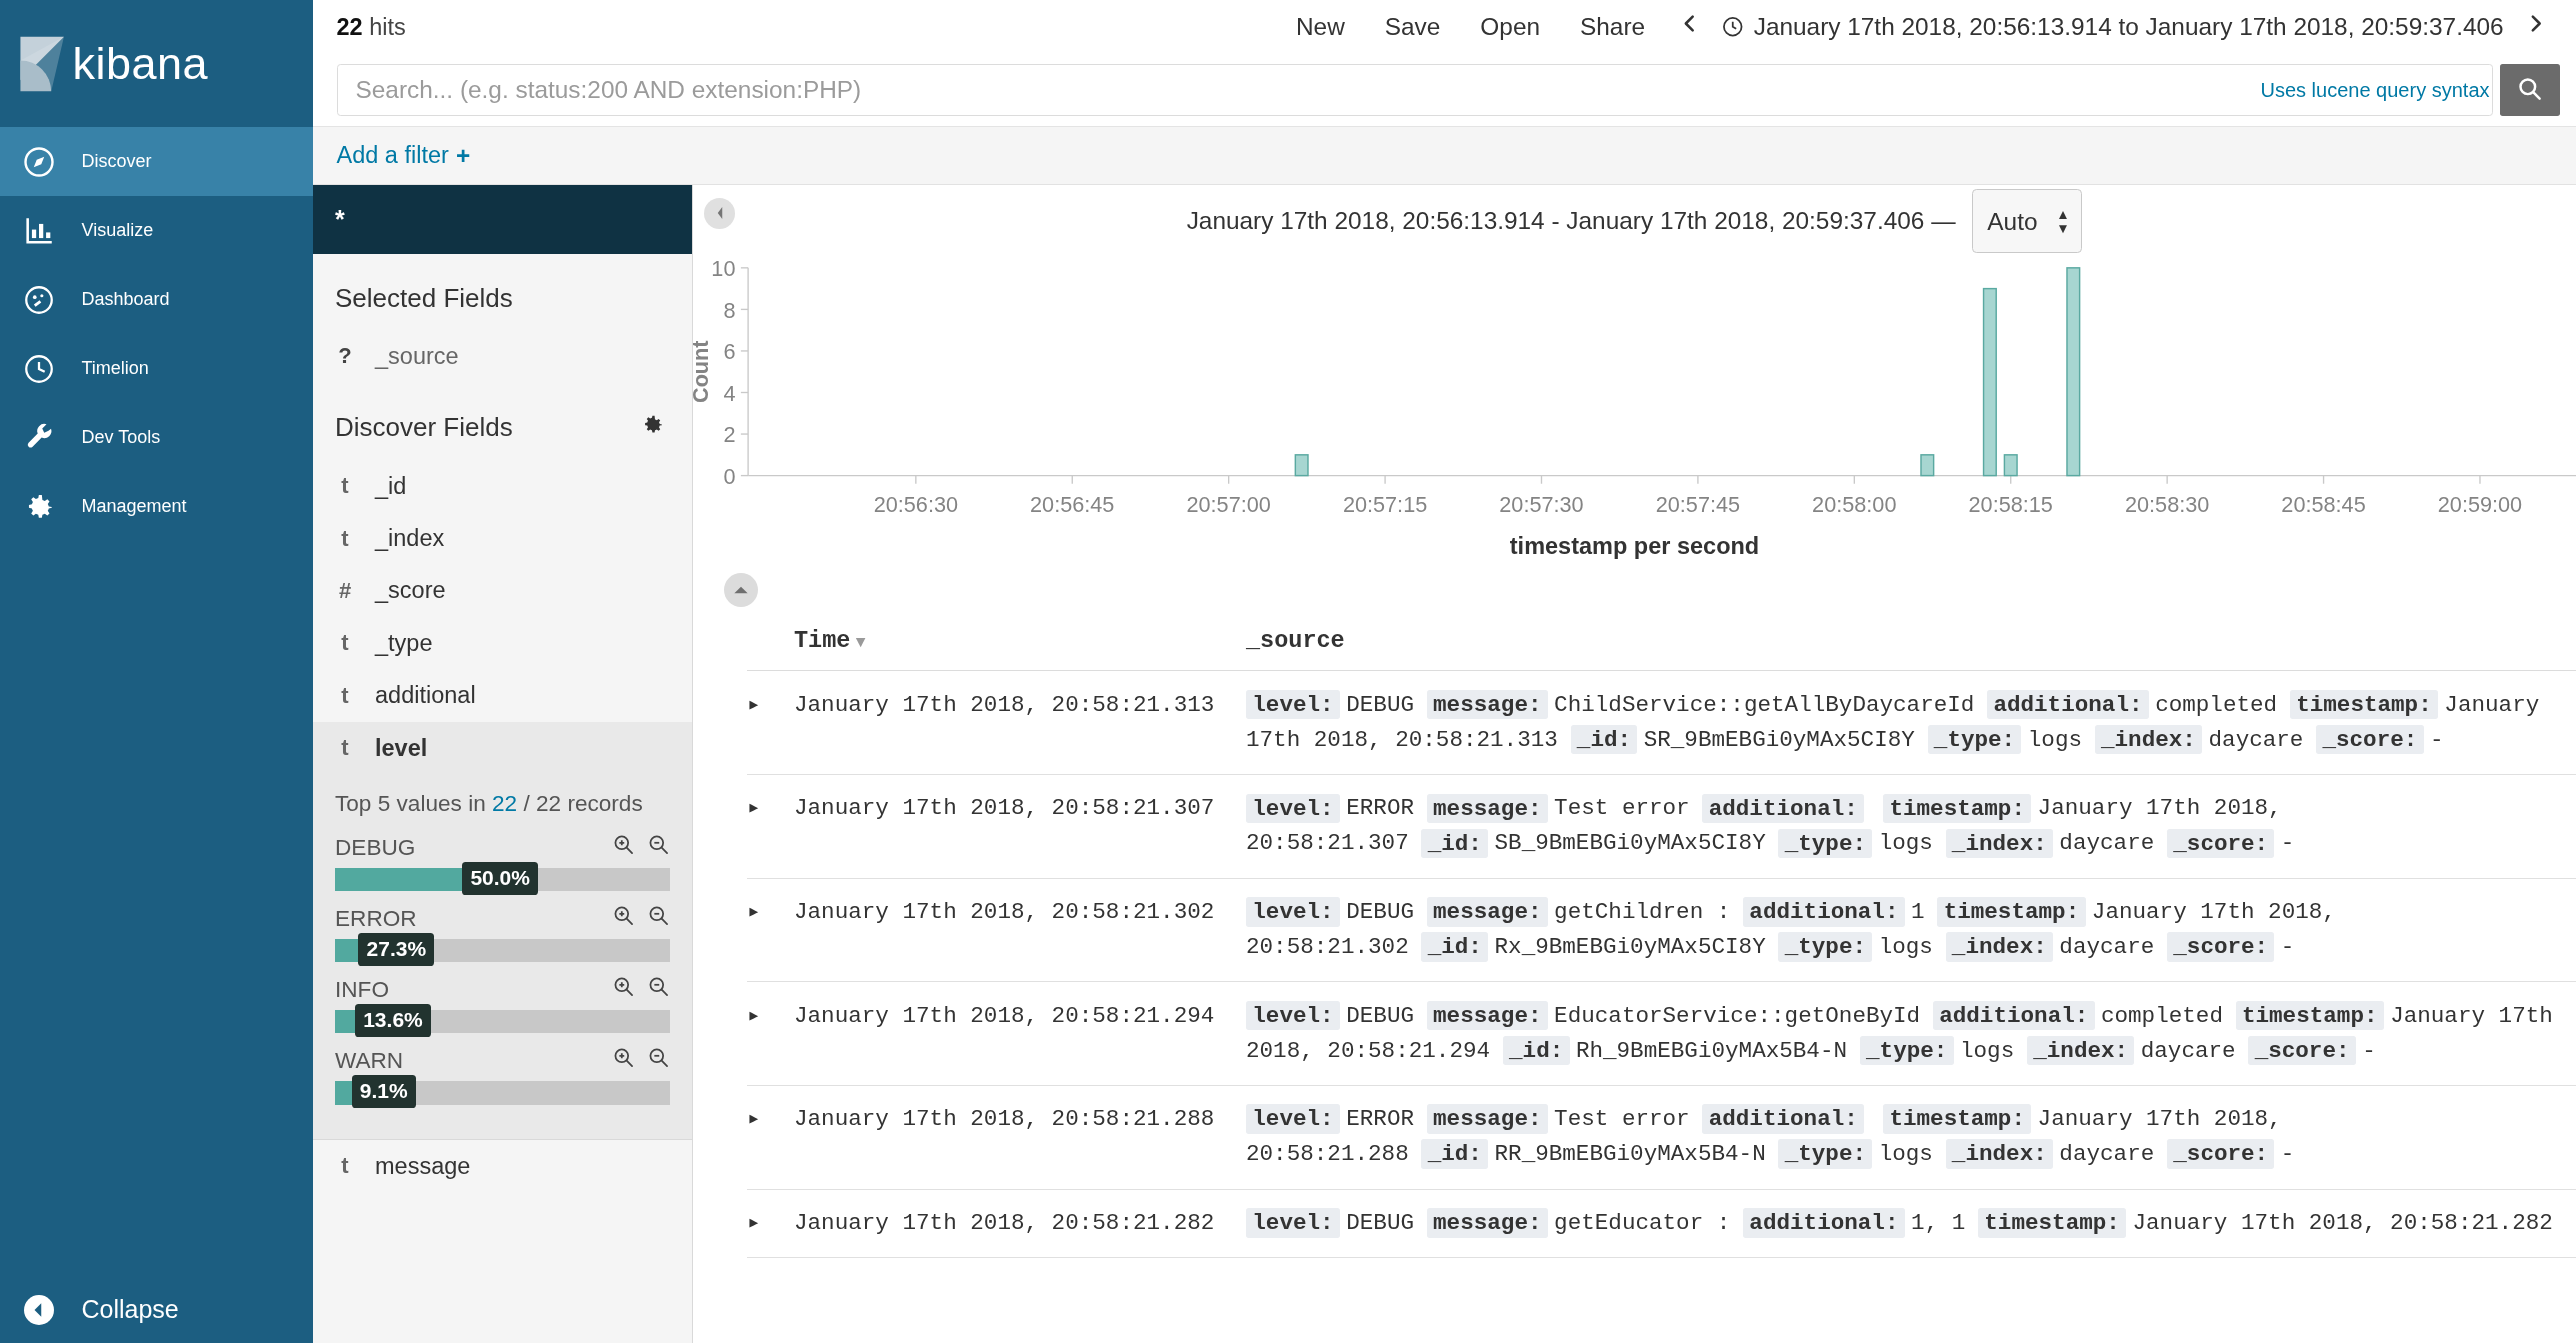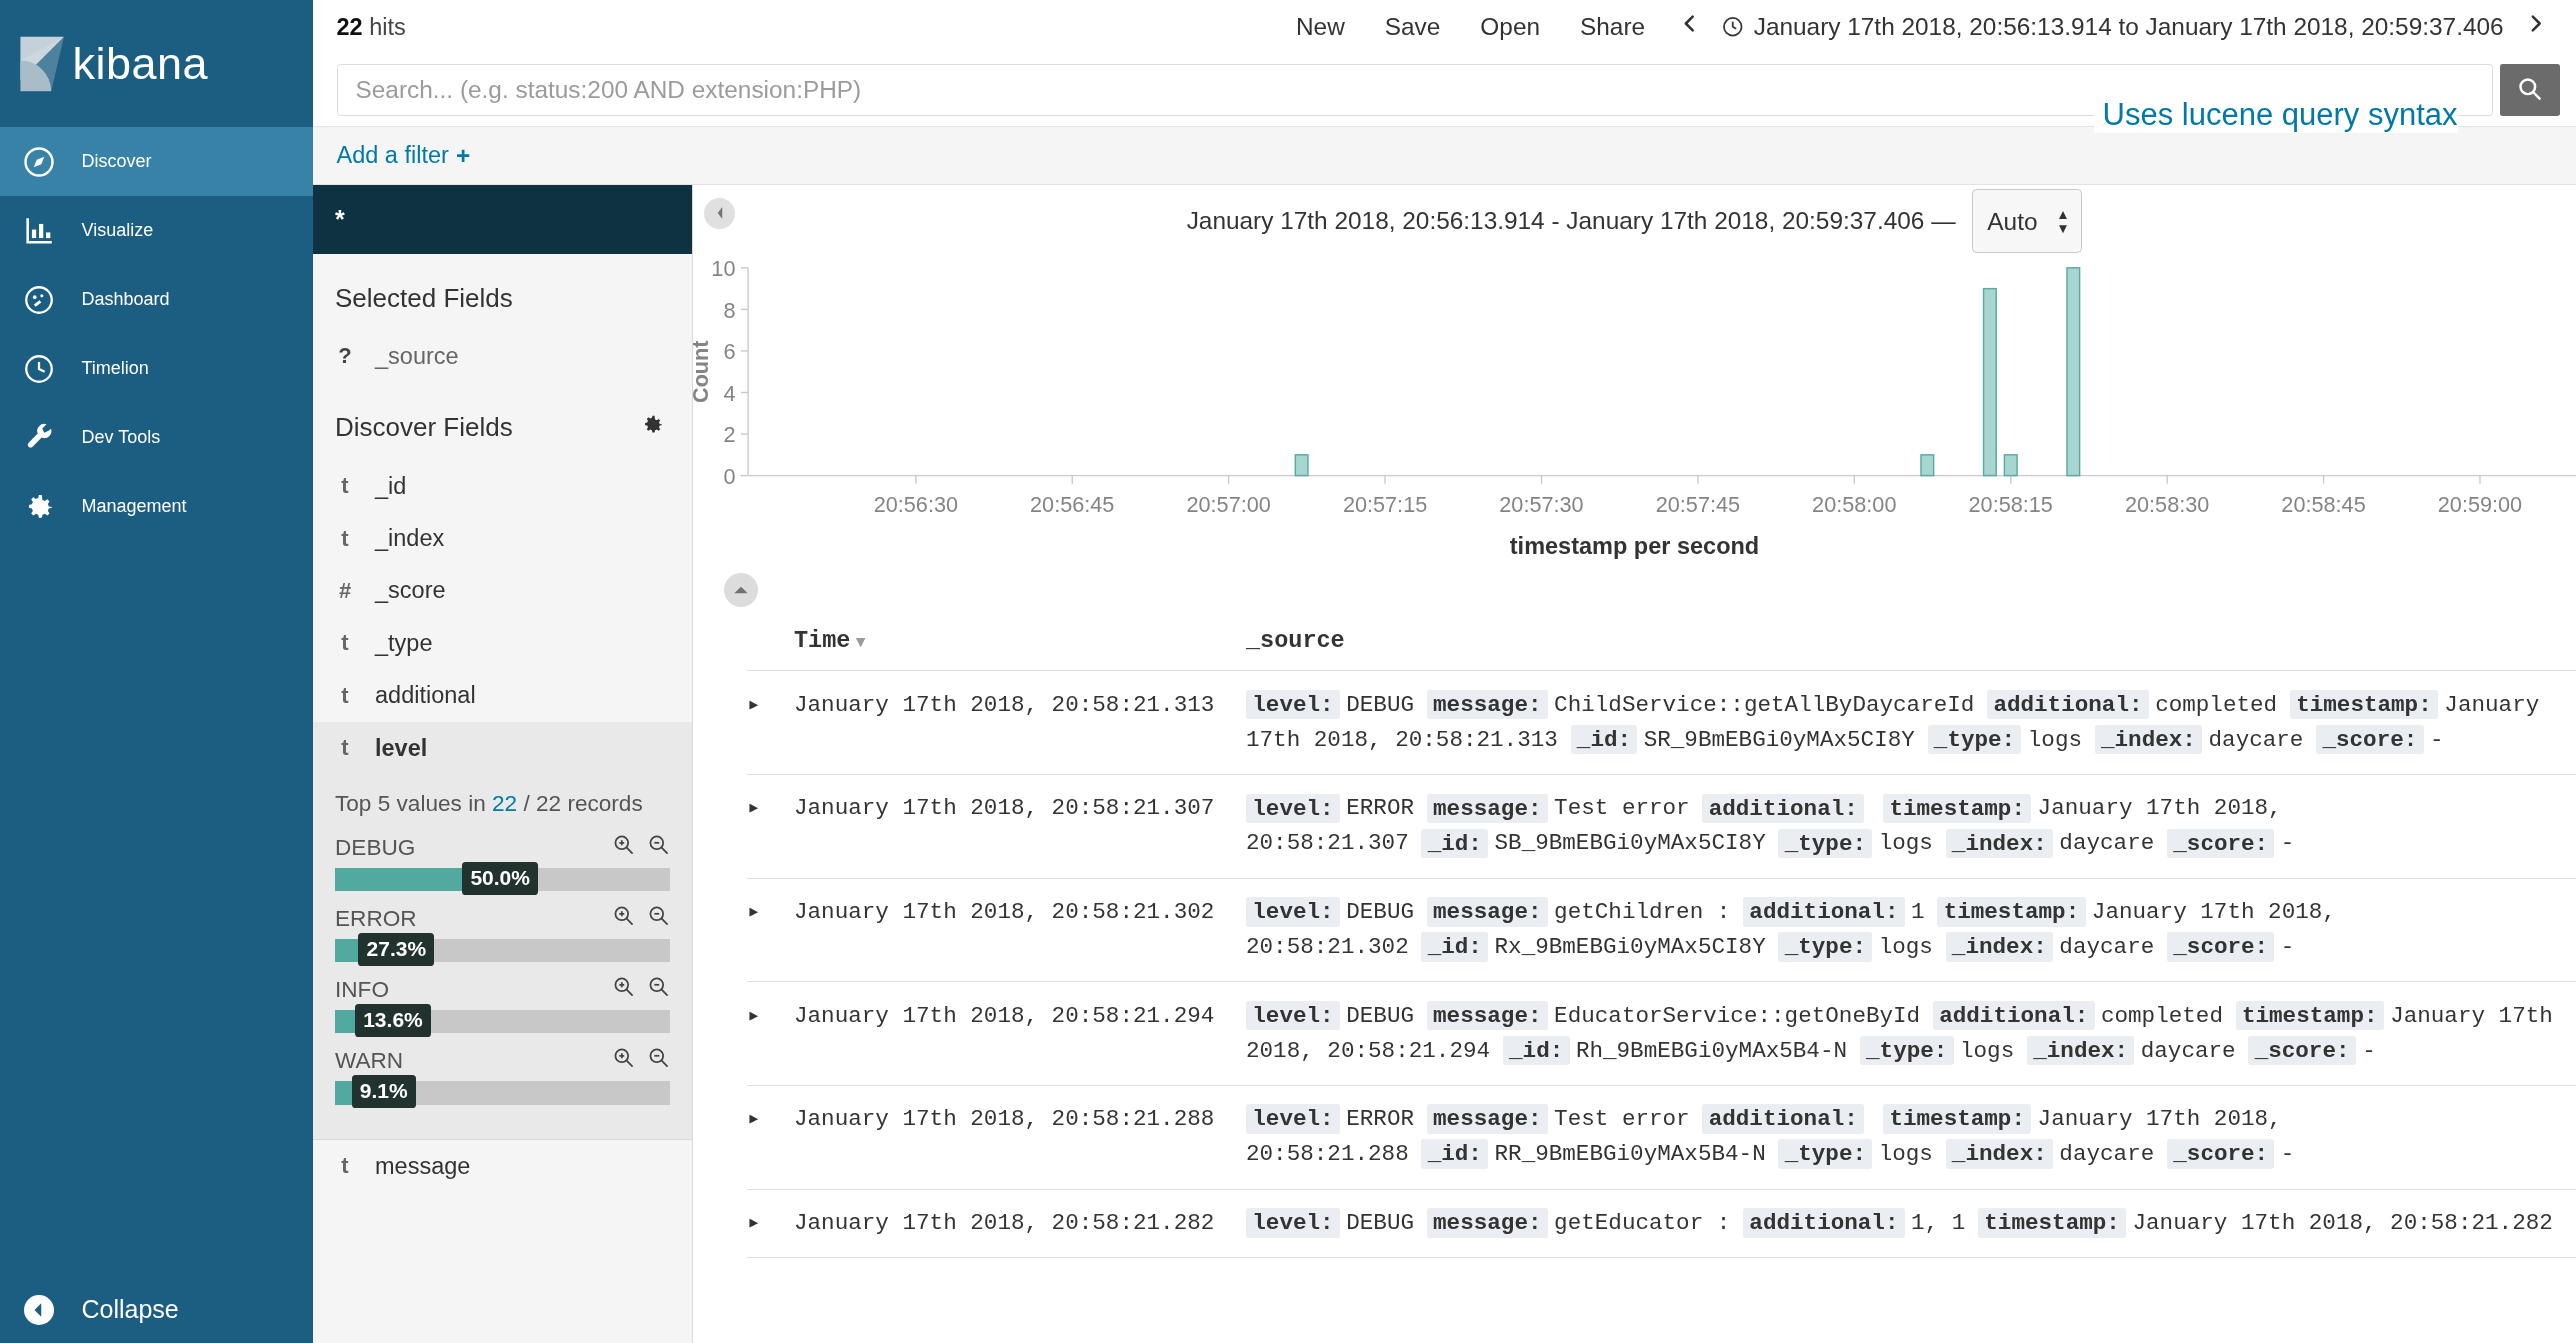--- a/index.html
+++ b/index.html
@@ -64,22 +64,22 @@
   .clock-ic { display:inline-flex; }
   .topbar-row2 { height: 71px; display: flex; align-items: center; padding: 0 16.3px 0 23.5px; gap: 0; }
   .searchwrap { flex: 1; position: relative; display:flex; align-items:center; }
   .searchinput {
     width: 100%; height: 52px; border: 0.9px solid #dcdcdc; border-radius: 3.6px;
     font-size: 24.4px; padding: 0 18px; color: #333;
     font-family: "Liberation Sans", sans-serif; background:#fff;
   }
   .searchinput::placeholder { color: #9b9b9b; }
   .lucene {
-    position: absolute; right: 35px; top: 50%; transform: translateY(-50%);
-    font-size: 31px; color: #0079a5; cursor: pointer; background:#fff; padding-left:9px;margin-top:25px;
+    position: absolute; right: 3px; top: 50%; transform: translateY(-50%);
+    font-size: 20px; color: #0079a5; cursor: pointer; background:#fff; padding-left:9px;
   }
   .searchbtn {
     width: 60px; height: 52px; margin-left: 7.2px; background: #6b6b6b;
     border: none; display: flex; align-items: center; justify-content: center; cursor: pointer;
     border-radius: 2.7px;
   }
 
   
   .filterbar {
     height: 58px; flex: 0 0 58px; background: #f5f5f5;

